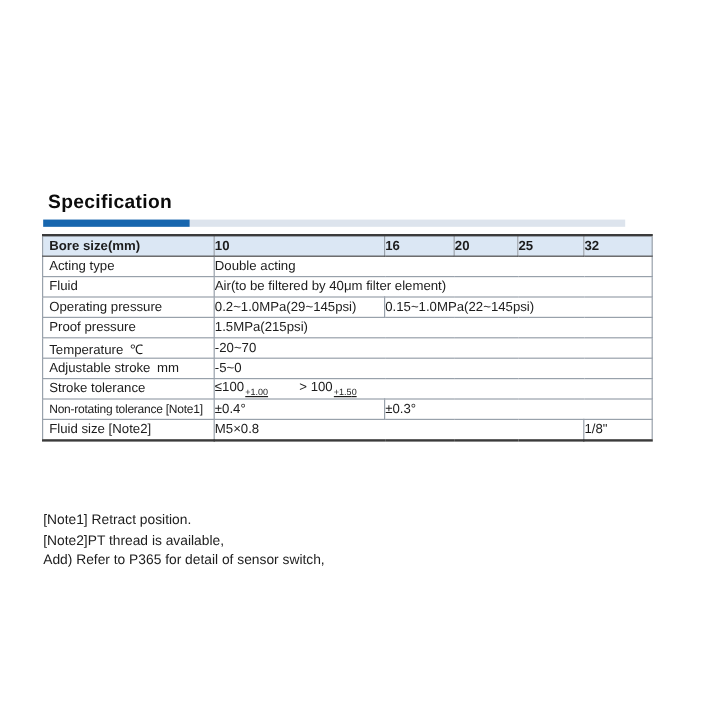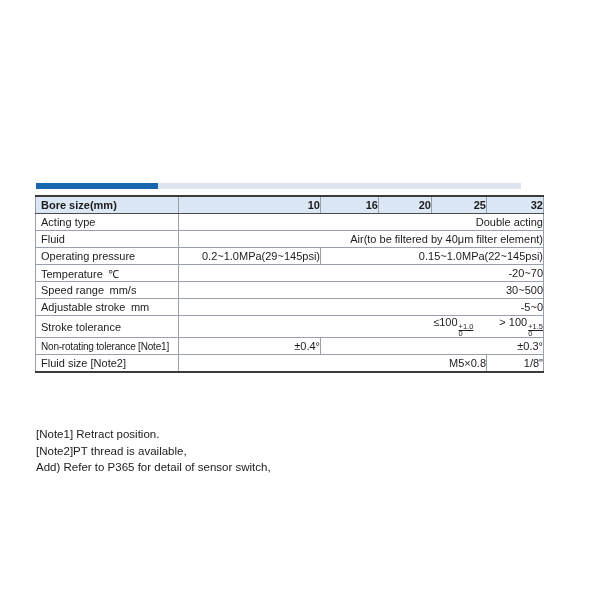--- a/index.html
+++ b/index.html
@@ -23,39 +23,40 @@
     position:absolute; left:35px; top:195px;
     border-collapse:collapse; table-layout:fixed; width:508px;
     font-size:11px; color:#1c1c1c;
     border-top:2px solid #3b3b3b; border-bottom:2px solid #3b3b3b;
     border-left:1px solid #98a1ab; border-right:1px solid #98a1ab;
   }
   .spec td, .spec th { height:16px; padding:0; border:1px solid #98a1ab; overflow:hidden; white-space:nowrap; }
   .spec thead th { background:var(--header-bg,#dbe7f4); font-weight:bold; border-bottom:1px solid #4a4a4a; }
   .spec th.lbl, .spec td.lbl { text-align:left; padding-left:5px; font-weight:normal; }
   .spec thead th.lbl { font-weight:bold; }
-  .spec td.val, .spec thead th.num { text-align:right; }
+  .spec td.val, .spec thead th.num { text-align:left; }
   .spec td.lbl.small { font-size:10px; letter-spacing:-0.2px; }
 
   
   .tol {
-    display:inline-flex; flex-direction:column; align-items:flex-start;
+    display:inline-flex; flex-direction:row; align-items:flex-start;
     font-size:7.5px; line-height:6.5px; vertical-align:-3px; margin-left:1px;text-decoration:underline;
   }
   .gap { display:inline-block; width:26px; }
 
   
   .notes { position:absolute; left:36px; top:390px; font-size:11.5px; line-height:16px; color:#1c1c1c;margin-top:36px; }
   .notes div { margin:0 0 0.5px 0; }
 </style>
 </head>
 <body>
 
 <div class="page">
 
+  <div class="title">Specification</div>
   <div class="title-bar">
     <div class="title-bar-accent"></div>
   </div>
 
   <table class="spec">
     <colgroup>
       <col style="width:143px">
         <col style="width:142px">
         <col style="width:58px">
       <col style="width:53px">
@@ -80,26 +81,26 @@
       <tr>
         <td class="lbl">Fluid</td>
         <td class="val" colspan="5">Air(to be filtered by 40μm filter element)</td>
       </tr>
       <tr>
         <td class="lbl">Operating pressure</td>
         <td class="val">0.2~1.0MPa(29~145psi)</td>
         <td class="val" colspan="4">0.15~1.0MPa(22~145psi)</td>
       </tr>
       <tr>
+        <td class="lbl">Proof pressure</td>
+        <td class="val" colspan="5">1.5MPa(215psi)</td>
+      </tr>
+      <tr>
         <td class="lbl">Temperature ℃</td>
         <td class="val" colspan="5">-20~70</td>
-      </tr>
-      <tr>
-        <td class="lbl">Speed range mm/s</td>
-        <td class="val" colspan="5">30~500</td>
       </tr>
       <tr>
         <td class="lbl">Adjustable stroke mm</td>
         <td class="val" colspan="5">-5~0</td>
       </tr>
       <tr>
         <td class="lbl">Stroke tolerance</td>
         <td class="val" colspan="5">
           <span><span>≤100</span><span class="tol">
                 <span>+1.0</span>

